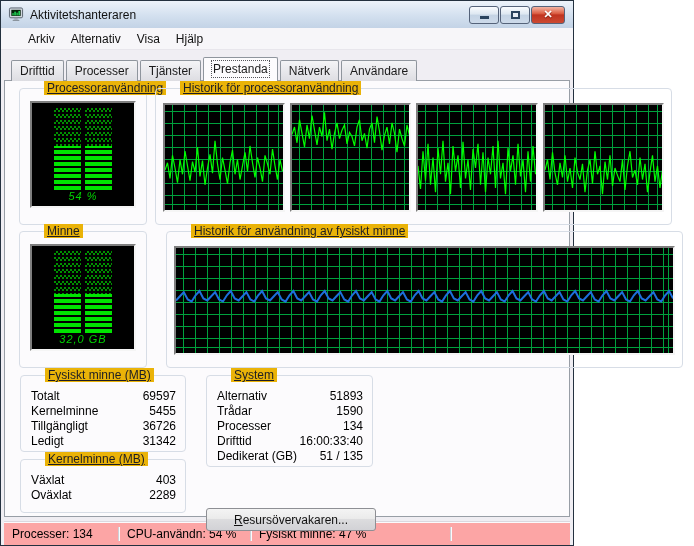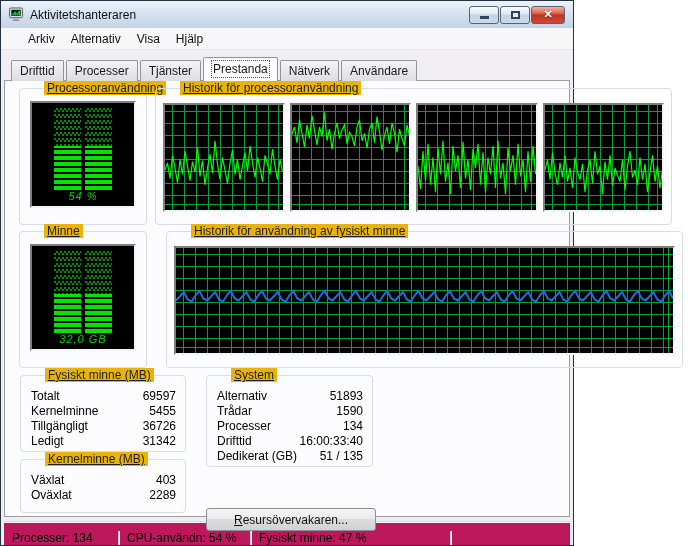--- a/index.html
+++ b/index.html
@@ -85,22 +85,22 @@
   .irow .val { text-align:right; }
 
   
   .push-button { position:absolute; left:201px; top:403px; width:170px; height:23px;
           display:flex; align-items:center; justify-content:center;
           border:1px solid #8e8f94; border-radius:3px; color:#111;
           background:linear-gradient(#f4f4f4, #ebebeb 45%, #dcdcde 50%, #d2d2d6);margin-top:24px; }
   .push-button u { text-decoration:underline; }
 
   
-  .statusbar { flex:0 0 24px; height:24px; background:#be185d; border-top:1px solid #dbd8df;
-               display:flex; align-items:flex-end; box-shadow:inset 0 1px 0 #fbfafc; }
+  .statusbar { flex:0 0 24px; height:24px; background:#fca5a5; border-top:1px solid #dbd8df;
+               display:flex; align-items:center; box-shadow:inset 0 1px 0 #fbfafc; }
   .scell { display:flex; align-items:center; padding:0 8px; border-right:1px solid #cdd0d6;
            box-shadow:1px 0 0 #fbfafc; }
   .scell.c1 { width:115px; } .scell.c2 { width:132px; } .scell.c3 { width:200px; }
   .scell.fill { flex:1; border-right:none; box-shadow:none; }
 </style>
 </head>
 <body>
 
 <div class="window">
 

